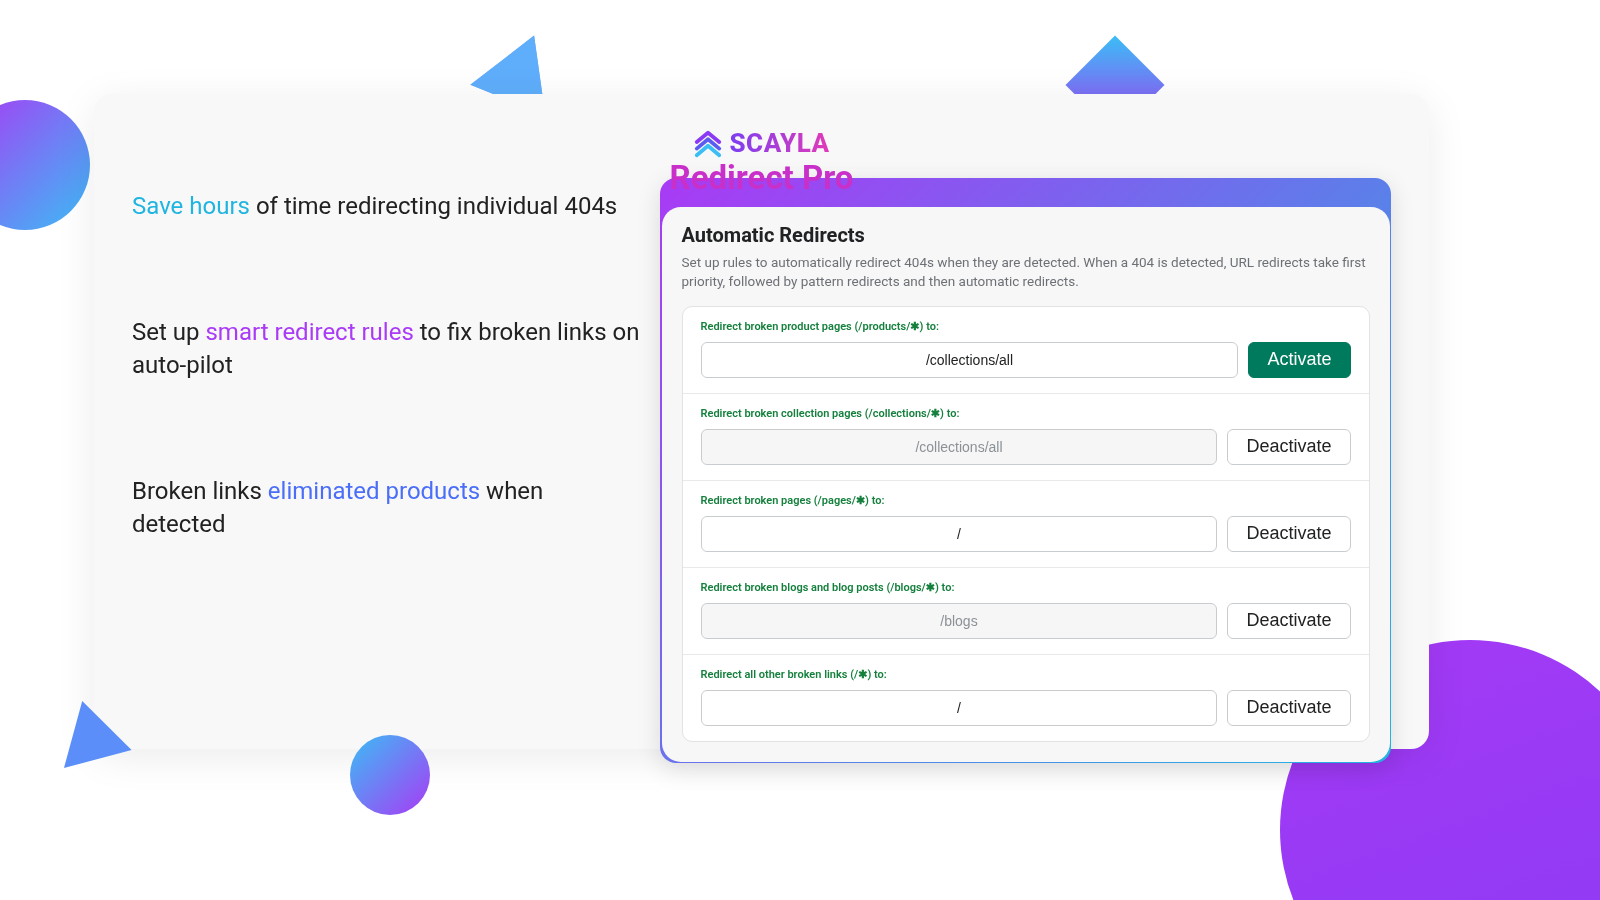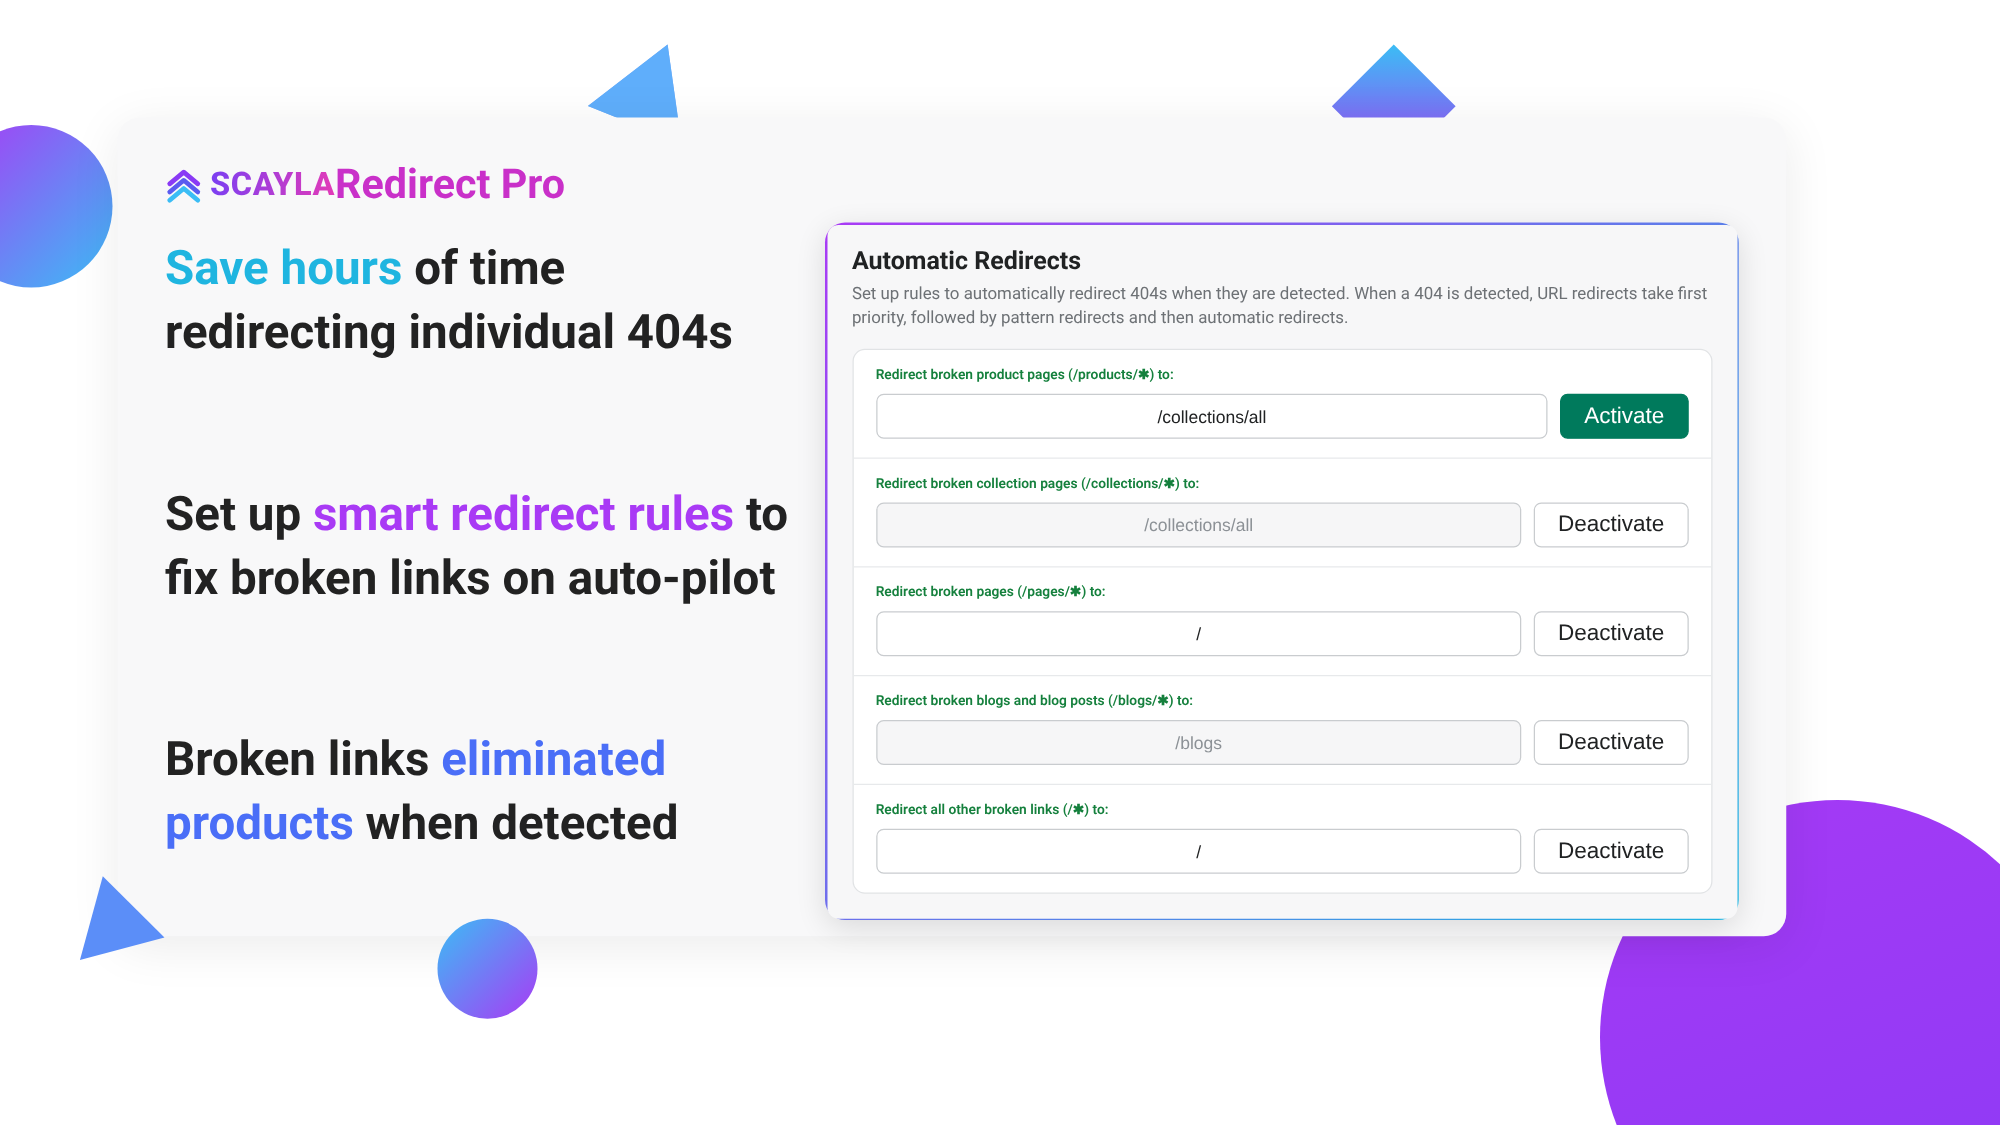--- a/index.html
+++ b/index.html
@@ -90,20 +90,21 @@
   display: flex;
 }
 
 
 .header-row {
   position: absolute;
   top: 34px; left: 38px; right: 38px;
   display: flex;
   justify-content: flex-start;
   align-items: center;
+  flex-direction: column;
 }
 .logo {
   display: flex;
   align-items: center;
   gap: 6px;
 }
 .logo-mark {
   width: 30px; height: 30px;
   position: relative;
 }
@@ -124,22 +125,22 @@
 
 
 .left-col {
   width: 510px;
   padding-top: 62px;
   display: flex;
   flex-direction: column;
   gap: 94px;
 }
 .bullet {
-  font-size: 38px;
-  font-weight: 700;
+  font-size: 24px;
+  font-weight: 400;
   color: #222;
   line-height: 1.35;
 }
 .hl-cyan { color: #1fb5e0; }
 .hl-purple { color: #a93af5; }
 .hl-blue { color: #4a6ef7; }
 
 
 .right-col {
   flex: 1;
@@ -148,22 +149,23 @@
 }
 .panel {
   background: #f7f7f8;
   border-radius: 16px;
   box-shadow: 0 6px 24px rgba(0,0,0,0.12);
   padding: 1.5px;
   background: linear-gradient(135deg, #a93af5, #1fb5e0);
 }
 .panel-inner {
   background: #f7f7f8;
-  border-radius: 9px;
+  border-radius: 19px;
   padding: 16px 20px 20px 20px;
+  margin-top: 27px;
 }
 .panel-title {
   font-size: 20px;
   font-weight: 700;
   color: #202223;
   margin-bottom: 6px;
 }
 .panel-desc {
   font-size: 13.5px;
   color: #6d7175;

